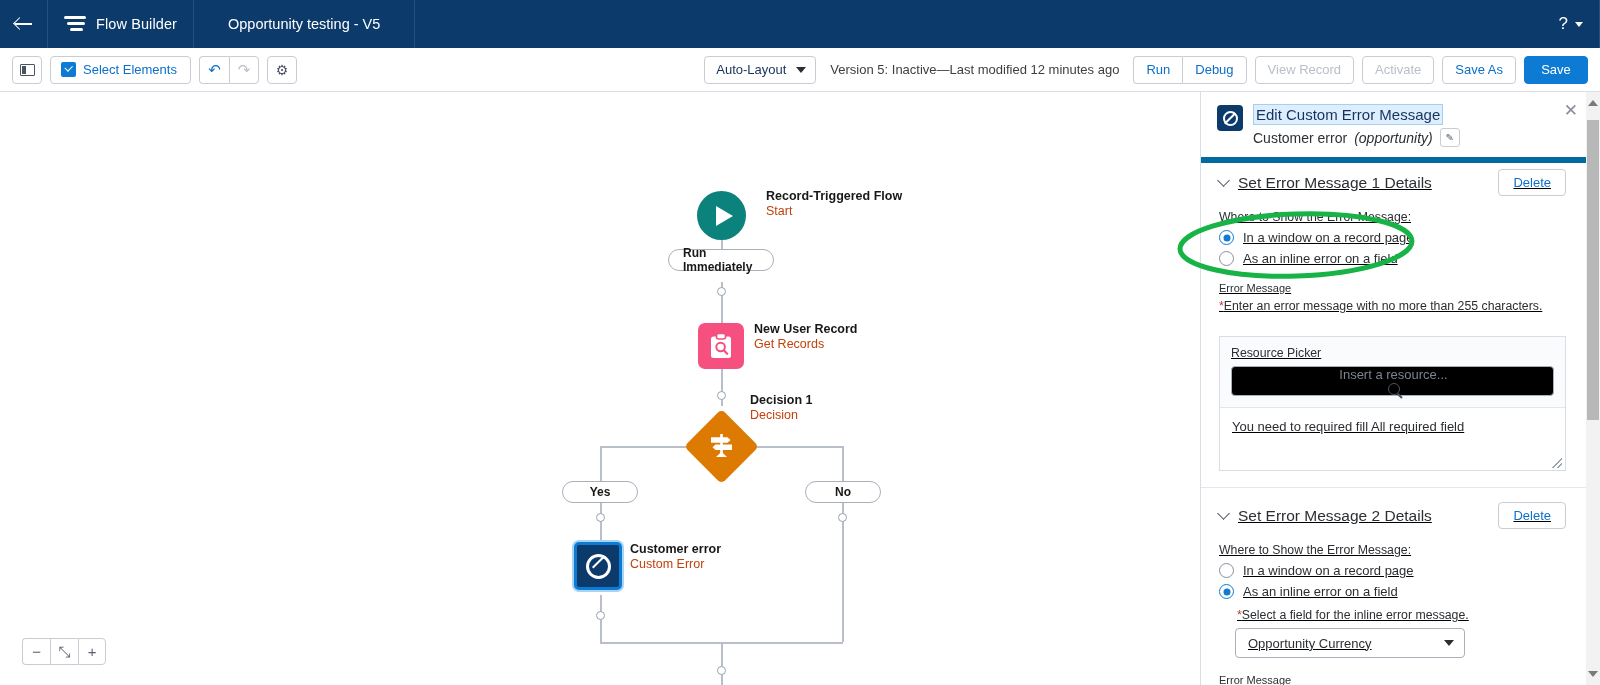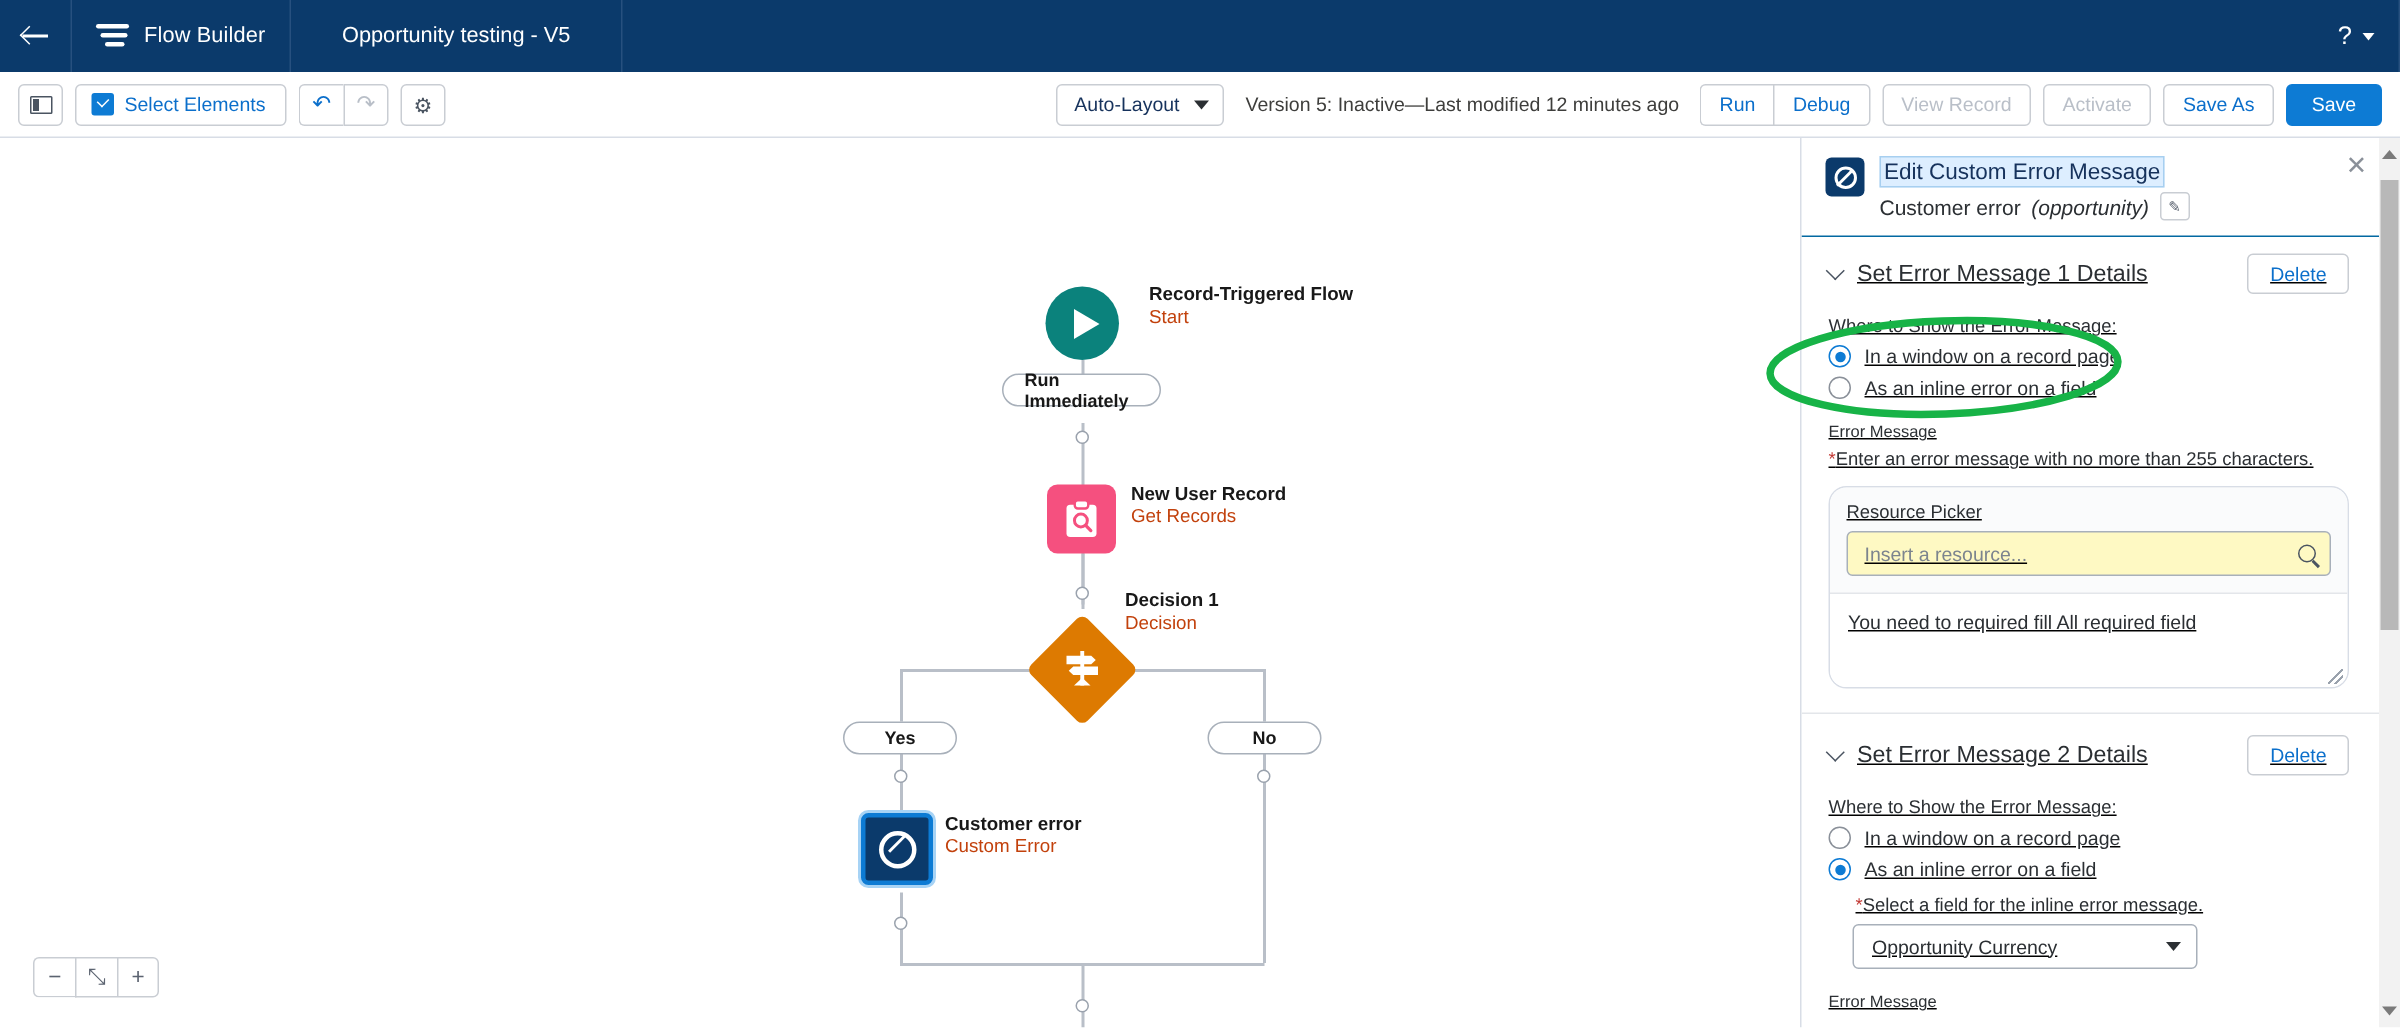--- a/index.html
+++ b/index.html
@@ -154,21 +154,21 @@
 
   .zoom-ctls { position: absolute; left: 22px; bottom: 20px; display: flex; }
   .zoom-ctls .btn { height: 27px; width: 28px; color: #5b6370; font-size: 15px; }
 
   
   .rpanel {
     position: absolute; top: 92px; left: 1200px; width: 400px; height: 593px;
     background: #fff; border-left: 1px solid #d8dde6; overflow: hidden;
   }
   .rp-head {
-    position: relative; padding: 12px 48px 10px 16px; border-bottom: 1px solid #0369a1;
+    position: relative; padding: 12px 48px 10px 16px; border-bottom: 6px solid #0369a1;
     display: flex; gap: 10px; align-items: flex-start;
   }
   .rp-head-icon {
     width: 26px; height: 26px; border-radius: 4px; background: #0b3a6b; flex: none;
     display: flex; align-items: center; justify-content: center; margin-top: 1px;
   }
   .no-sym {
     width: 15px; height: 15px; border: 2px solid #fff; border-radius: 50%; position: relative;
   }
   .no-sym::after {
@@ -211,26 +211,26 @@
   .radio.on { border-color: #0d7bd4; border-width: 1.6px; }
   .radio.on::after {
     content: ""; position: absolute; left: 50%; top: 50%; width: 7px; height: 7px; border-radius: 50%;
     background: #0d7bd4; transform: translate(-50%, -50%);
   }
 
   .em-title { font-size: 11px; color: #2b2f33; margin-top: 16px; }
   .req-line { font-size: 12.3px; color: #2b2f33; margin-top: 5px; }
   .req-star { color: #c23934; }
 
-  .rp-box { border: 1px solid #d8dde6; border-radius: 12px; margin-top: 11px; overflow: hidden; }
+  .rp-box { border: 1px solid #d8dde6; border-radius: 0; margin-top: 23px; overflow: hidden; }
   .rp-box-top { background: #fafbfc; padding: 9px 11px 11px; border-bottom: 1px solid #e3e6ea; }
   .rp-pick-label { font-size: 12.3px; color: #2b2f33; margin-bottom: 6px; }
   .rp-input {
-    height: 30px; border: 1px solid #a8b0ba; border-radius: 4px; background: #fef9c3;
-    display: flex; align-items: center; padding: 0 9px 0 11px; justify-content: space-between;
+    height: 30px; border: 1px solid #a8b0ba; border-radius: 4px; background: #000000;
+    display: flex; align-items: center; padding: 0 9px 0 11px; justify-content: space-between; flex-direction: column;
   }
   .rp-input span.ph { font-size: 13px; color: #7c848e; }
   .srch {
     width: 12px; height: 12px; border: 1.6px solid #4a5461; border-radius: 50%; position: relative; flex: none;
   }
   .srch::after {
     content: ""; position: absolute; right: -4px; bottom: -3px; width: 6px; height: 1.6px;
     background: #4a5461; transform: rotate(45deg);
   }
   .rp-ta {

